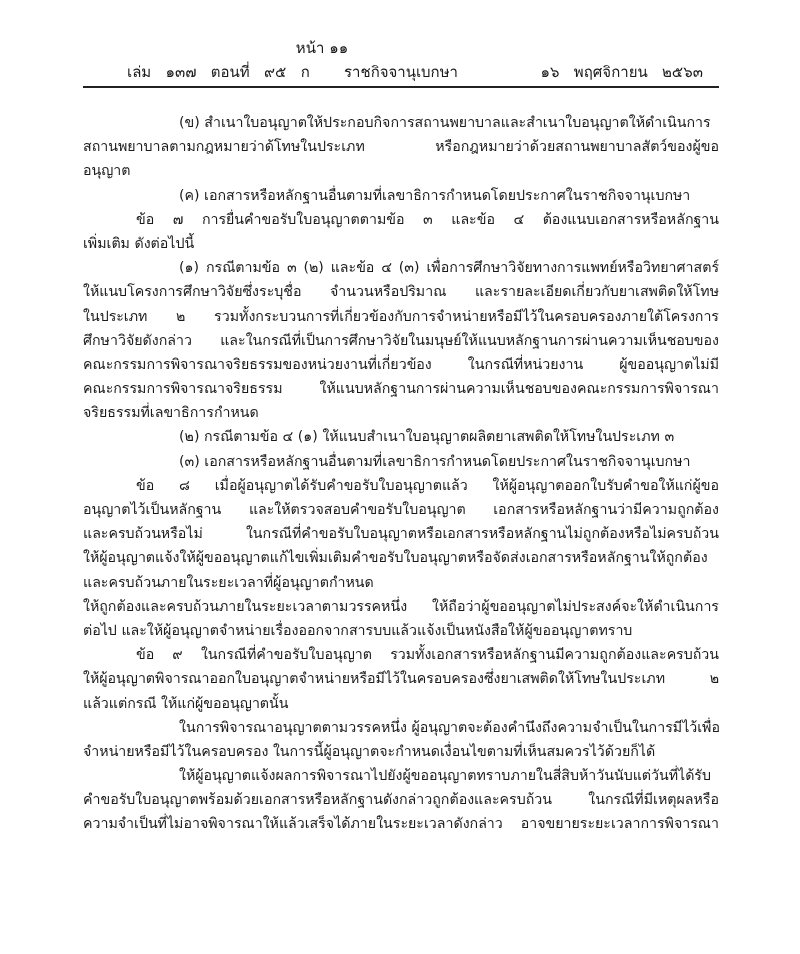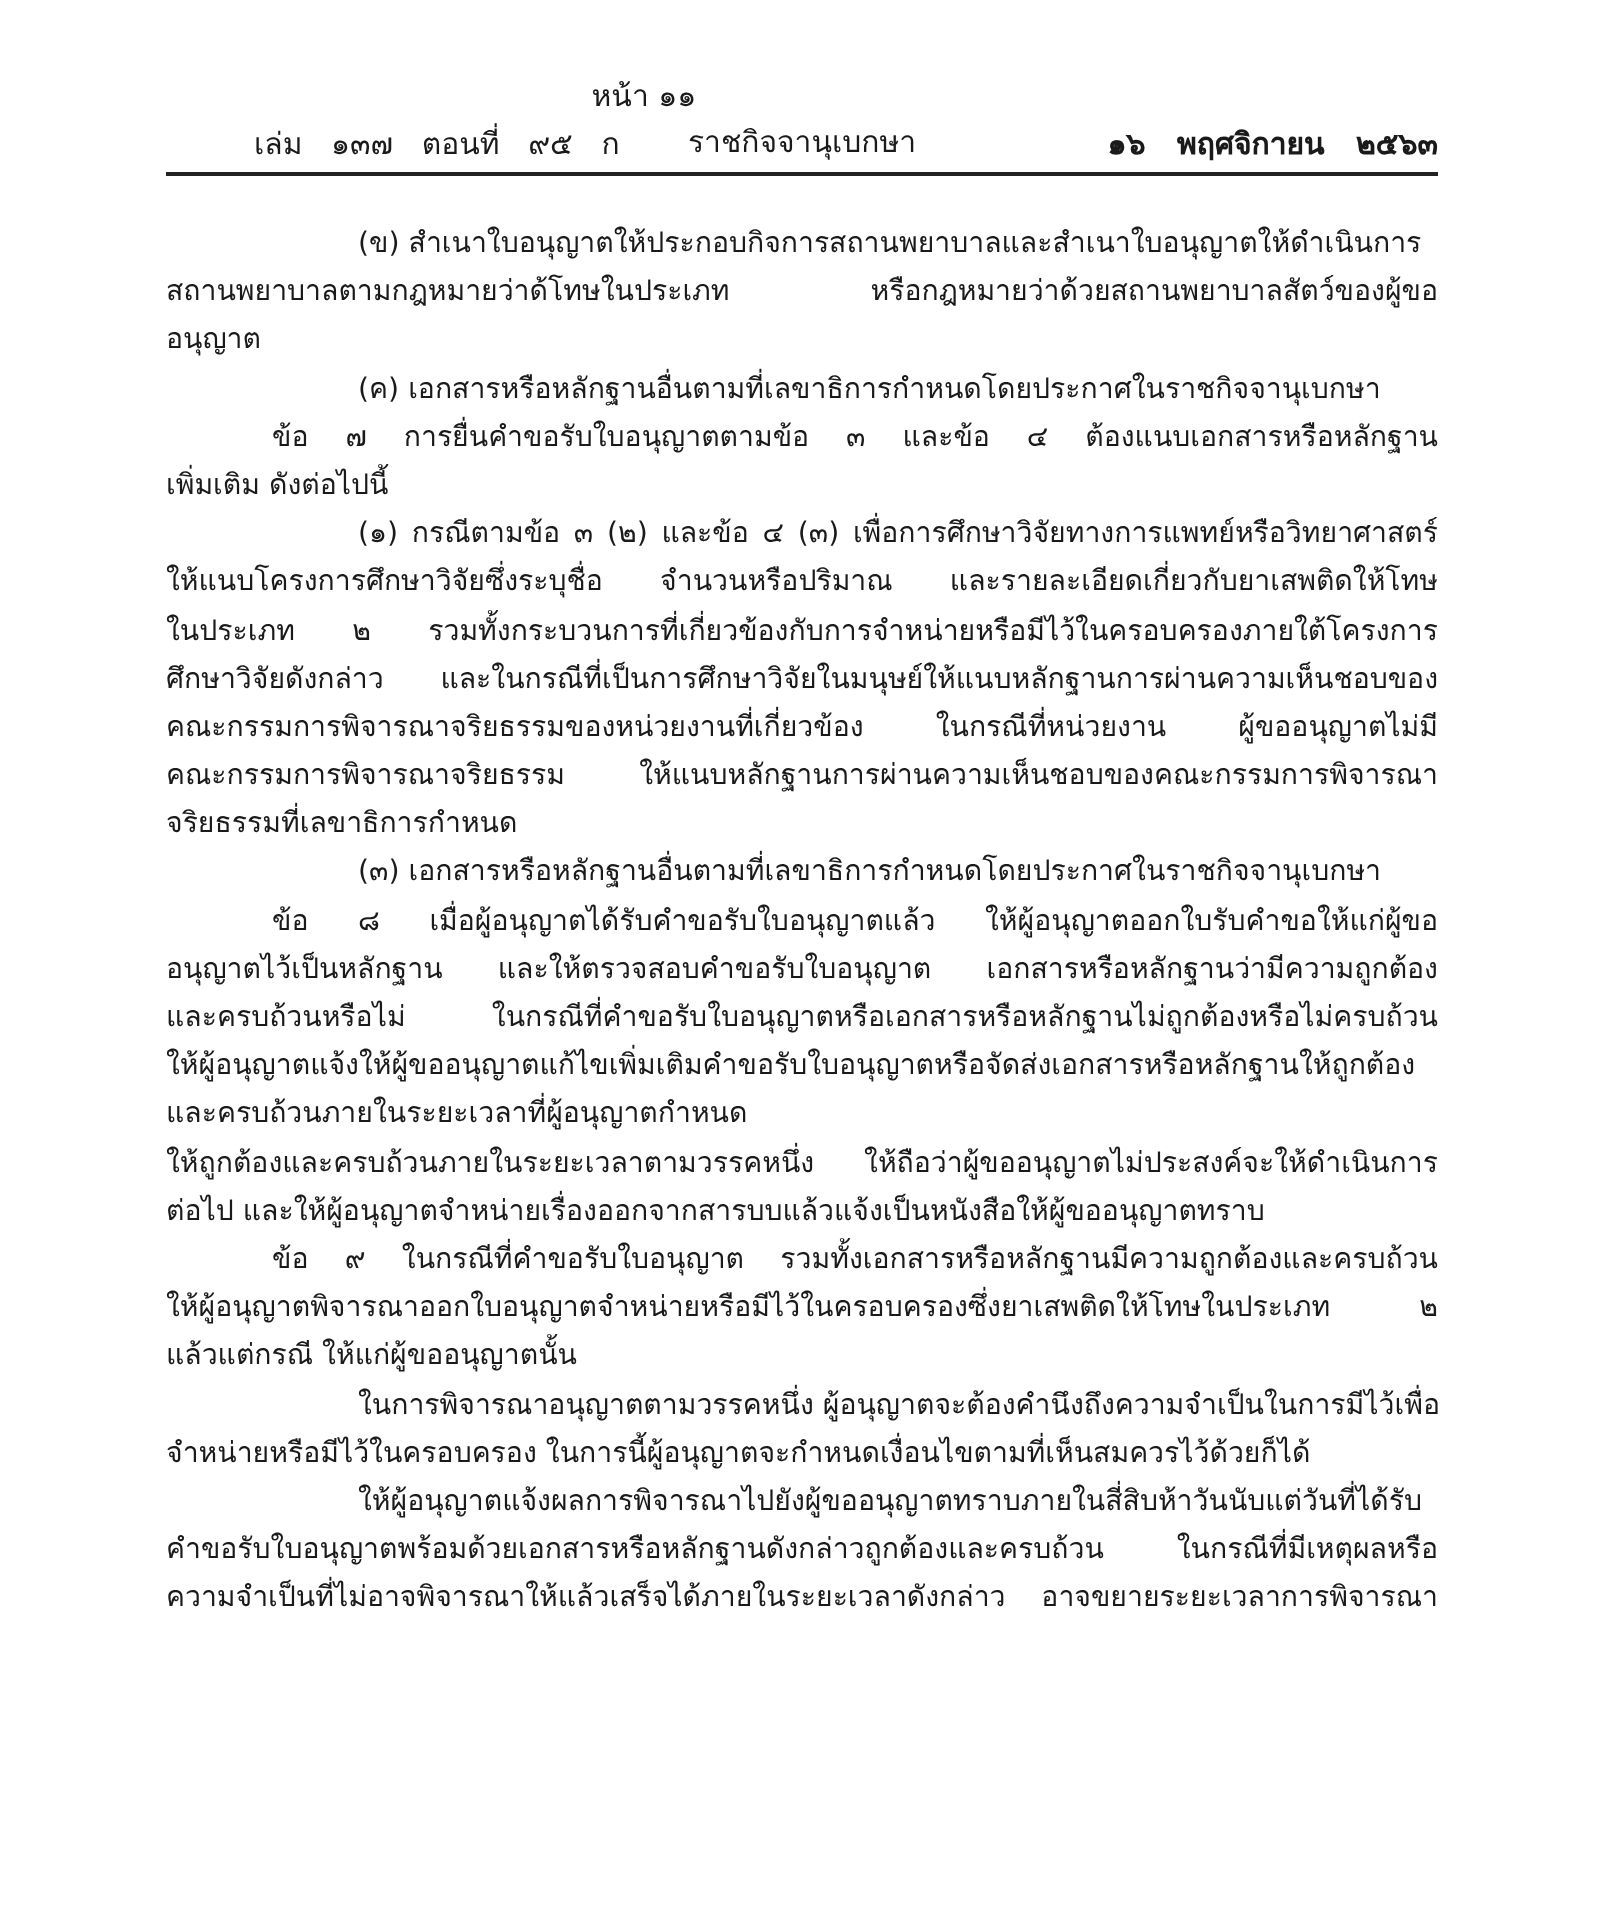--- a/index.html
+++ b/index.html
@@ -12,21 +12,21 @@
     .page-number {
       position: absolute; top: 38px; left: 0; width: 644px; text-align: center;
       font-size: 15px; line-height: 20px;
     }
     .header-row {
       position: absolute; top: 62px; left: 83px; width: 636px; height: 22px;
       font-size: 15px; line-height: 20px;
     }
     .header-left { position: absolute; left: 0; top: 0; white-space: pre; margin-left: 44px; }
     .header-center { position: absolute; left: 0; width: 636px; top: 0; text-align: center; font-family: Liberation Serif, serif; }
-    .header-right { position: absolute; right: 0; top: 0; white-space: pre; font-weight: bold; }
+    .header-right { position: absolute; right: 16px; top: 0; white-space: pre; }
     .header-rule {
       position: absolute; top: 86px; left: 83px; width: 636px; height: 0;
       border-top: 2px solid #222;
     }
     .body {
       position: absolute; top: 110px; left: 83px; width: 636px;
       font-size: 14.2px; line-height: 24.2px;
     }
     .line {
       display: block; height: 24.2px; white-space: nowrap; overflow: visible;
@@ -55,20 +55,21 @@
     <span class="line ind1 last">(ค) เอกสารหรือหลักฐานอื่นตามที่เลขาธิการกำหนดโดยประกาศในราชกิจจานุเบกษา</span>
     <span class="line ind2">ข้อ  ๗ การยื่นคำขอรับใบอนุญาตตามข้อ ๓ และข้อ ๔ ต้องแนบเอกสารหรือหลักฐาน</span>
     <span class="line last">เพิ่มเติม  ดังต่อไปนี้</span>
     <span class="line ind1">(๑) กรณีตามข้อ ๓ (๒) และข้อ ๔ (๓) เพื่อการศึกษาวิจัยทางการแพทย์หรือวิทยาศาสตร์</span>
     <span class="line">ให้แนบโครงการศึกษาวิจัยซึ่งระบุชื่อ  จำนวนหรือปริมาณ  และรายละเอียดเกี่ยวกับยาเสพติดให้โทษ</span>
     <span class="line">ในประเภท  ๒  รวมทั้งกระบวนการที่เกี่ยวข้องกับการจำหน่ายหรือมีไว้ในครอบครองภายใต้โครงการ</span>
     <span class="line">ศึกษาวิจัยดังกล่าว  และในกรณีที่เป็นการศึกษาวิจัยในมนุษย์ให้แนบหลักฐานการผ่านความเห็นชอบของ</span>
     <span class="line">คณะกรรมการพิจารณาจริยธรรมของหน่วยงานที่เกี่ยวข้อง  ในกรณีที่หน่วยงาน  ผู้ขออนุญาตไม่มี</span>
     <span class="line">คณะกรรมการพิจารณาจริยธรรม  ให้แนบหลักฐานการผ่านความเห็นชอบของคณะกรรมการพิจารณา</span>
     <span class="line last">จริยธรรมที่เลขาธิการกำหนด</span>
+    <span class="line ind1 last">(๒)  กรณีตามข้อ ๔ (๑) ให้แนบสำเนาใบอนุญาตผลิตยาเสพติดให้โทษในประเภท  ๓</span>
     <span class="line ind1 last">(๓)  เอกสารหรือหลักฐานอื่นตามที่เลขาธิการกำหนดโดยประกาศในราชกิจจานุเบกษา</span>
     <span class="line ind2">ข้อ  ๘  เมื่อผู้อนุญาตได้รับคำขอรับใบอนุญาตแล้ว  ให้ผู้อนุญาตออกใบรับคำขอให้แก่ผู้ขอ</span>
     <span class="line">อนุญาตไว้เป็นหลักฐาน  และให้ตรวจสอบคำขอรับใบอนุญาต  เอกสารหรือหลักฐานว่ามีความถูกต้อง</span>
     <span class="line">และครบถ้วนหรือไม่  ในกรณีที่คำขอรับใบอนุญาตหรือเอกสารหรือหลักฐานไม่ถูกต้องหรือไม่ครบถ้วน</span>
     <span class="line">ให้ผู้อนุญาตแจ้งให้ผู้ขออนุญาตแก้ไขเพิ่มเติมคำขอรับใบอนุญาตหรือจัดส่งเอกสารหรือหลักฐานให้ถูกต้อง</span>
     <span class="line last">และครบถ้วนภายในระยะเวลาที่ผู้อนุญาตกำหนด</span>
     <span class="line">ให้ถูกต้องและครบถ้วนภายในระยะเวลาตามวรรคหนึ่ง  ให้ถือว่าผู้ขออนุญาตไม่ประสงค์จะให้ดำเนินการ</span>
     <span class="line last">ต่อไป  และให้ผู้อนุญาตจำหน่ายเรื่องออกจากสารบบแล้วแจ้งเป็นหนังสือให้ผู้ขออนุญาตทราบ</span>
     <span class="line ind2">ข้อ  ๙  ในกรณีที่คำขอรับใบอนุญาต  รวมทั้งเอกสารหรือหลักฐานมีความถูกต้องและครบถ้วน</span>
     <span class="line">ให้ผู้อนุญาตพิจารณาออกใบอนุญาตจำหน่ายหรือมีไว้ในครอบครองซึ่งยาเสพติดให้โทษในประเภท  ๒</span>

